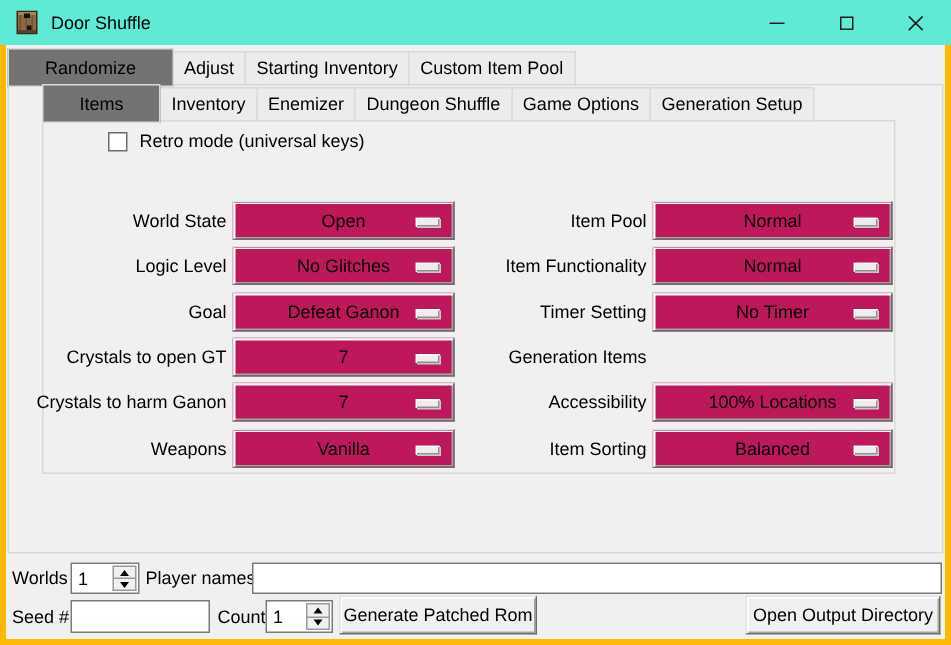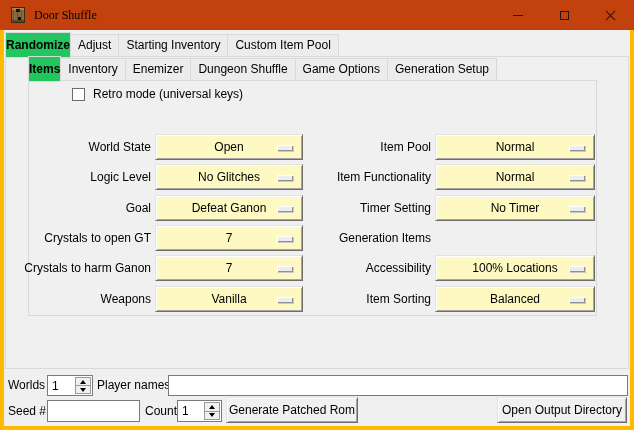--- a/index.html
+++ b/index.html
@@ -2,59 +2,59 @@
 <html><head>
 <meta charset="utf-8">
 <style>
   * { margin:0; padding:0; box-sizing:border-box; }
   html,body { width:634px; height:430px; }
   body { font-family:"Liberation Sans", sans-serif; font-size:12px; color:#000; }
 
   .window { position:relative; width:634px; height:430px; background:#ffb900; overflow:hidden; }
 
   
-  .titlebar { position:absolute; left:0; top:0; width:634px; height:30px; background:#c2410c;font-family:Liberation Serif, serif; }
+  .titlebar { position:absolute; left:0; top:0; width:634px; height:30px; background:#5eead4; }
   .app-icon { position:absolute; left:10px; top:7px; width:16px; height:16px; }
   .title-text { position:absolute; left:34px; top:0; line-height:30px; font-size:12px; color:#000; white-space:nowrap; }
   .win-btns { position:absolute; right:1px; top:0; height:30px; display:flex; }
   .win-btn { width:46px; height:30px; display:flex; align-items:center; justify-content:center; }
   .glyph-min { width:10px; height:1px; background:#1a1a1a; }
   .glyph-max { width:9px; height:9px; border:1px solid #1a1a1a; }
   .glyph-close { position:relative; width:13px; height:13px; }
   .glyph-close i { position:absolute; left:0; top:6px; width:13px; height:1px; background:#1a1a1a; }
   .glyph-close i.a { transform:rotate(45deg); }
   .glyph-close i.b { transform:rotate(-45deg); }
 
   
   .content { position:absolute; left:4px; top:30px; width:626px; height:396px; background:#f0f0f0; }
 
   
   .tabbar { position:absolute; display:flex; align-items:flex-end; z-index:3; }
   .tabbar.main { left:1px; top:1px; height:26px; }
   .tabbar.sub  { left:24px; top:24px; height:27px; }
   .tab { background:#ececec; border:1px solid #d9d9d9; padding:2px 7px; line-height:17px;
          white-space:nowrap; margin-right:-1px; position:relative; }
-  .tab.active { background:#22c55e; padding:4px 0 3px; margin-bottom:-1px; z-index:4;font-weight:bold; }
+  .tab.active { background:#737373; padding:4px 24px 3px; margin-bottom:-1px; z-index:4; }
 
   
   .pane { position:absolute; border:1px solid #d9d9d9; background:#f0f0f0; }
   .pane.main { left:1px; top:26px; width:624px; height:313px; z-index:1; }
   .pane.sub  { left:24px; top:50px; width:569px; height:236px; z-index:2; }
 
   
   .cb-row { position:absolute; left:6px; display:flex; align-items:center; height:14px;padding-left:37px; }
   .cb-box { width:13px; height:13px; background:#fff; border:1px solid #6b6b6b; margin-right:8px; flex:none; }
   .cb-label { white-space:nowrap; }
 
   
   .opt-row { position:absolute; left:0; width:569px; height:26px; }
   .opt-label { position:absolute; height:26px; line-height:26px; text-align:right; white-space:nowrap; }
   .opt-label.l { left:-20px; width:142px; }
   .opt-label.r { left:254px; width:148px; }
-  .opt-menu { position:absolute; height:26px; background:#fef9c3; border:1px solid;
+  .opt-menu { position:absolute; height:26px; background:#be185d; border:1px solid;
               border-color:#e3e3e3 #6d6d6d #6d6d6d #e3e3e3;
               box-shadow:inset 1px 1px 0 #fff, inset -1px -1px 0 #a5a5a5; }
   .opt-menu.l { left:126px; width:148px; }
   .opt-menu.r { left:406px; width:160px; }
   .opt-value { display:block; line-height:24px; text-align:center; }
   .opt-indicator { position:absolute; right:9px; top:10px; width:16px; height:6px; background:#ededed;
                    box-shadow:inset 1px 1px 0 #fff, inset -1px -1px 0 #8f8f8f, 1px 1px 0 #c9c9c9; }
 
   
   .b-label { position:absolute; line-height:21px; white-space:nowrap; }

